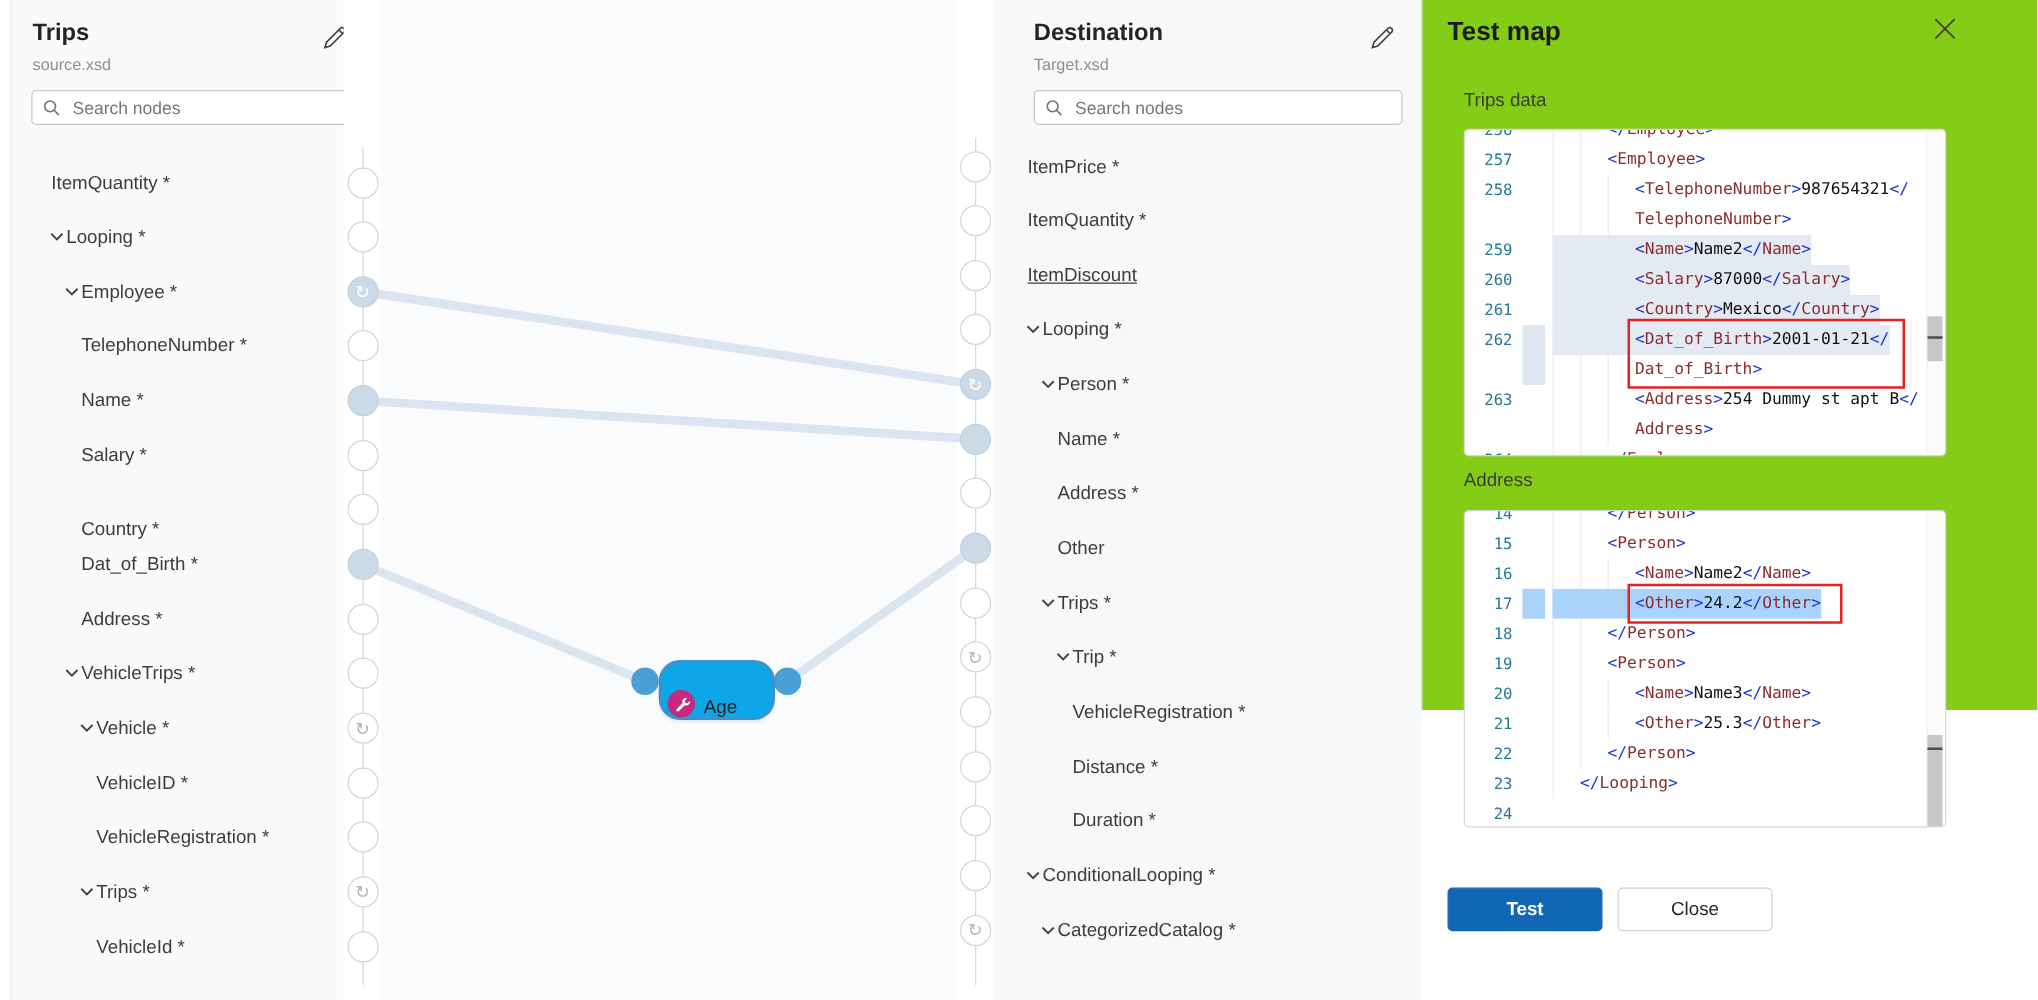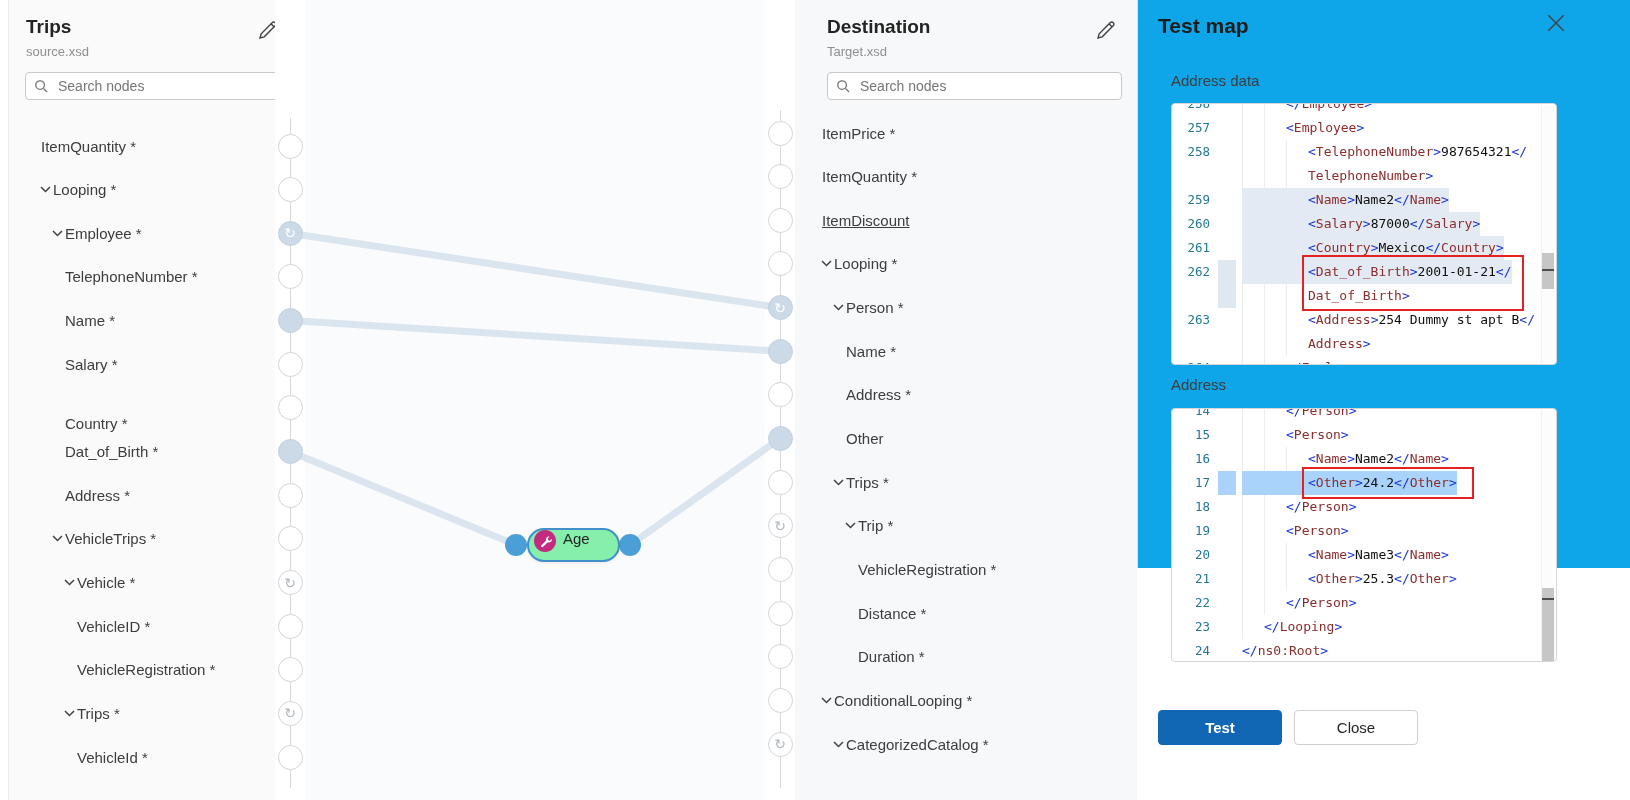--- a/index.html
+++ b/index.html
@@ -4,42 +4,42 @@
 <style>
   html,body{margin:0;padding:0;background:#fff;font-family:"Liberation Sans",sans-serif;}
   #stage{position:relative;width:1630px;height:800px;overflow:hidden;background:#fff;}
 
   
   .src-panel{position:absolute;left:8px;top:0;width:270px;height:800px;background:#fafafa;border-left:1px solid #ececec;}
   .canvas{position:absolute;left:278px;top:0;width:859px;height:800px;background:#f9fbfd;}
   .dest-panel{position:absolute;left:794px;top:0;width:343px;height:800px;background:#f6f8fa;}
   .rail-band{position:absolute;top:0;width:30px;height:800px;background:#ffffff;}
   .rail{position:absolute;width:1px;background:#d8d8d8;}
-  .test-panel{position:absolute;left:1137px;top:0;width:493px;height:568px;background:#0ea5e9;border-left:1px solid #e1e1e1;}
+  .test-panel{position:absolute;left:1137px;top:0;width:493px;height:568px;background:#84cc16;border-left:1px solid #e1e1e1;}
 
   .panel-title{position:absolute;font-size:19px;font-weight:700;color:#242424;}
   .panel-sub{position:absolute;font-size:13px;color:#8f8f8f;}
   .edit-btn{position:absolute;width:24px;height:24px;cursor:pointer;}
   .searchbox{position:absolute;height:28px;background:#fff;border:1px solid #c9c9c9;border-radius:4px;display:flex;align-items:center;padding:0 8px;box-sizing:border-box;}
   .searchbox input{border:none;outline:none;flex:1;font-size:14px;color:#15803d;background:transparent;margin-left:7px;font-family:"Liberation Sans",sans-serif;}
   .searchbox input::placeholder{color:#767676;}
 
   
   .trow{position:absolute;height:22px;display:flex;align-items:center;font-size:15px;color:#3d3d3d;white-space:nowrap;cursor:default;}
   .chev{width:16px;display:inline-flex;align-items:center;justify-content:center;}
 
   
   .handle{position:absolute;width:25px;height:25px;border-radius:50%;background:#fff;border:1px solid #d2d6da;box-sizing:border-box;display:flex;align-items:center;justify-content:center;}
   .handle.filled,.handle.loop-filled{background:#ccdae8;border-color:#c2d1e0;}
   .handle .lg{font-size:14px;line-height:1;}
   .handle.loop-filled .lg{color:#ffffff;}
   .handle.loop-empty .lg{color:#aeb8c2;}
 
   
-  .chip{position:absolute;left:527px;top:528px;width:93px;height:34px;background:#86efac;border:2px solid #4290c9;border-radius:17px;box-sizing:border-box;display:flex;align-items:flex-start;padding-left:5px;box-shadow:0 1px 3px rgba(0,0,0,.08);}
+  .chip{position:absolute;left:527px;top:528px;width:93px;height:48px;background:#0ea5e9;border:2px solid #4290c9;border-radius:17px;box-sizing:border-box;display:flex;align-items:flex-end;padding-left:5px;box-shadow:0 1px 3px rgba(0,0,0,.08);}
   .chip .fn-ic{width:22px;height:22px;border-radius:50%;background:#c32b80;display:flex;align-items:center;justify-content:center;flex:0 0 22px;}
   .chip .fn-label{font-size:15px;color:#242424;margin-left:7px;}
   .chip-handle{position:absolute;width:22px;height:22px;border-radius:50%;background:#4aa0d6;}
 
   
   .tp-title{position:absolute;left:20px;top:14px;font-size:21px;font-weight:700;color:#1b1b1b;}
   .tp-close{position:absolute;left:407px;top:12px;width:24px;height:24px;cursor:pointer;}
   .tp-label{position:absolute;left:33px;font-size:15px;color:#3d3d3d;}
 
   .editor{position:absolute;left:33px;width:386px;background:#fff;border:1px solid #d6d6d6;border-radius:4px;overflow:hidden;box-sizing:border-box;}
@@ -321,21 +321,21 @@
   <div class="chip-handle" style="left:619px;top:534px;"></div>
 
   <div class="test-panel">
     <div class="tp-title">Test map</div>
     <div class="tp-close">
       <svg width="22" height="22" viewBox="0 0 20 20">
           <path d="M3 3l14 14M17 3L3 17" stroke="#424242" stroke-width="1.3"></path>
         </svg>
     </div>
 
-    <div class="tp-label" style="top:72px;">Address data</div>
+    <div class="tp-label" style="top:72px;">Trips data</div>
     <div class="editor" id="ed1" style="top:103px;height:262px;">
       <div class="ed-lines" id="ed1-lines" style="margin-top: -12px;">
           <div class="edrow"><div class="num">256</div><div class="deco"></div><div class="code" style="background-image: linear-gradient(rgb(236, 236, 236), rgb(236, 236, 236)), linear-gradient(rgb(236, 236, 236), rgb(236, 236, 236)); background-position: 6px 0px, 28px 0px; background-size: 1px 100%, 1px 100%; background-repeat: no-repeat;"><span class="lw" style="padding-left: 44px;"><span class="tk-b">&lt;/</span><span class="tk-n">Employee</span><span class="tk-b">&gt;</span></span></div></div>
           <div class="edrow"><div class="num">257</div><div class="deco"></div><div class="code" style="background-image: linear-gradient(rgb(236, 236, 236), rgb(236, 236, 236)), linear-gradient(rgb(236, 236, 236), rgb(236, 236, 236)); background-position: 6px 0px, 28px 0px; background-size: 1px 100%, 1px 100%; background-repeat: no-repeat;"><span class="lw" style="padding-left: 44px;"><span class="tk-b">&lt;</span><span class="tk-n">Employee</span><span class="tk-b">&gt;</span></span></div></div>
           <div class="edrow"><div class="num">258</div><div class="deco"></div><div class="code" style="background-image: linear-gradient(rgb(236, 236, 236), rgb(236, 236, 236)), linear-gradient(rgb(236, 236, 236), rgb(236, 236, 236)), linear-gradient(rgb(236, 236, 236), rgb(236, 236, 236)); background-position: 6px 0px, 28px 0px, 50px 0px; background-size: 1px 100%, 1px 100%, 1px 100%; background-repeat: no-repeat;"><span class="lw" style="padding-left: 66px;"><span class="tk-b">&lt;</span><span class="tk-n">TelephoneNumber</span><span class="tk-b">&gt;</span><span class="tk-x">987654321</span><span class="tk-b">&lt;/</span></span></div></div>
           <div class="edrow"><div class="num"></div><div class="deco"></div><div class="code" style="background-image: linear-gradient(rgb(236, 236, 236), rgb(236, 236, 236)), linear-gradient(rgb(236, 236, 236), rgb(236, 236, 236)), linear-gradient(rgb(236, 236, 236), rgb(236, 236, 236)); background-position: 6px 0px, 28px 0px, 50px 0px; background-size: 1px 100%, 1px 100%, 1px 100%; background-repeat: no-repeat;"><span class="lw" style="padding-left: 66px;"><span class="tk-n">TelephoneNumber</span><span class="tk-b">&gt;</span></span></div></div>
           <div class="edrow"><div class="num">259</div><div class="deco"></div><div class="code" style="background-image: linear-gradient(rgb(236, 236, 236), rgb(236, 236, 236)), linear-gradient(rgb(236, 236, 236), rgb(236, 236, 236)), linear-gradient(rgb(236, 236, 236), rgb(236, 236, 236)); background-position: 6px 0px, 28px 0px, 50px 0px; background-size: 1px 100%, 1px 100%, 1px 100%; background-repeat: no-repeat;"><span class="lw selg" style="padding-left: 66px;"><span class="tk-b">&lt;</span><span class="tk-n">Name</span><span class="tk-b">&gt;</span><span class="tk-x">Name2</span><span class="tk-b">&lt;/</span><span class="tk-n">Name</span><span class="tk-b">&gt;</span></span></div></div>
           <div class="edrow"><div class="num">260</div><div class="deco"></div><div class="code" style="background-image: linear-gradient(rgb(236, 236, 236), rgb(236, 236, 236)), linear-gradient(rgb(236, 236, 236), rgb(236, 236, 236)), linear-gradient(rgb(236, 236, 236), rgb(236, 236, 236)); background-position: 6px 0px, 28px 0px, 50px 0px; background-size: 1px 100%, 1px 100%, 1px 100%; background-repeat: no-repeat;"><span class="lw selg" style="padding-left: 66px;"><span class="tk-b">&lt;</span><span class="tk-n">Salary</span><span class="tk-b">&gt;</span><span class="tk-x">87000</span><span class="tk-b">&lt;/</span><span class="tk-n">Salary</span><span class="tk-b">&gt;</span></span></div></div>
           <div class="edrow"><div class="num">261</div><div class="deco"></div><div class="code" style="background-image: linear-gradient(rgb(236, 236, 236), rgb(236, 236, 236)), linear-gradient(rgb(236, 236, 236), rgb(236, 236, 236)), linear-gradient(rgb(236, 236, 236), rgb(236, 236, 236)); background-position: 6px 0px, 28px 0px, 50px 0px; background-size: 1px 100%, 1px 100%, 1px 100%; background-repeat: no-repeat;"><span class="lw selg" style="padding-left: 66px;"><span class="tk-b">&lt;</span><span class="tk-n">Country</span><span class="tk-b">&gt;</span><span class="tk-x">Mexico</span><span class="tk-b">&lt;/</span><span class="tk-n">Country</span><span class="tk-b">&gt;</span></span></div></div>
           <div class="edrow"><div class="num">262</div><div class="deco dg"></div><div class="code" style="background-image: linear-gradient(rgb(236, 236, 236), rgb(236, 236, 236)), linear-gradient(rgb(236, 236, 236), rgb(236, 236, 236)), linear-gradient(rgb(236, 236, 236), rgb(236, 236, 236)); background-position: 6px 0px, 28px 0px, 50px 0px; background-size: 1px 100%, 1px 100%, 1px 100%; background-repeat: no-repeat;"><span class="lw selg" style="padding-left: 66px;"><span class="tk-b">&lt;</span><span class="tk-n">Dat_of_Birth</span><span class="tk-b">&gt;</span><span class="tk-x">2001-01-21</span><span class="tk-b">&lt;/</span></span></div></div>
@@ -358,21 +358,21 @@
           <div class="edrow"><div class="num">14</div><div class="deco"></div><div class="code" style="background-image: linear-gradient(rgb(236, 236, 236), rgb(236, 236, 236)), linear-gradient(rgb(236, 236, 236), rgb(236, 236, 236)); background-position: 6px 0px, 28px 0px; background-size: 1px 100%, 1px 100%; background-repeat: no-repeat;"><span class="lw" style="padding-left: 44px;"><span class="tk-b">&lt;/</span><span class="tk-n">Person</span><span class="tk-b">&gt;</span></span></div></div>
           <div class="edrow"><div class="num">15</div><div class="deco"></div><div class="code" style="background-image: linear-gradient(rgb(236, 236, 236), rgb(236, 236, 236)), linear-gradient(rgb(236, 236, 236), rgb(236, 236, 236)); background-position: 6px 0px, 28px 0px; background-size: 1px 100%, 1px 100%; background-repeat: no-repeat;"><span class="lw" style="padding-left: 44px;"><span class="tk-b">&lt;</span><span class="tk-n">Person</span><span class="tk-b">&gt;</span></span></div></div>
           <div class="edrow"><div class="num">16</div><div class="deco"></div><div class="code" style="background-image: linear-gradient(rgb(236, 236, 236), rgb(236, 236, 236)), linear-gradient(rgb(236, 236, 236), rgb(236, 236, 236)), linear-gradient(rgb(236, 236, 236), rgb(236, 236, 236)); background-position: 6px 0px, 28px 0px, 50px 0px; background-size: 1px 100%, 1px 100%, 1px 100%; background-repeat: no-repeat;"><span class="lw" style="padding-left: 66px;"><span class="tk-b">&lt;</span><span class="tk-n">Name</span><span class="tk-b">&gt;</span><span class="tk-x">Name2</span><span class="tk-b">&lt;/</span><span class="tk-n">Name</span><span class="tk-b">&gt;</span></span></div></div>
           <div class="edrow"><div class="num">17</div><div class="deco db"></div><div class="code" style="background-image: linear-gradient(rgb(236, 236, 236), rgb(236, 236, 236)), linear-gradient(rgb(236, 236, 236), rgb(236, 236, 236)), linear-gradient(rgb(236, 236, 236), rgb(236, 236, 236)); background-position: 6px 0px, 28px 0px, 50px 0px; background-size: 1px 100%, 1px 100%, 1px 100%; background-repeat: no-repeat;"><span class="lw selb" style="padding-left: 66px;"><span class="tk-b">&lt;</span><span class="tk-n">Other</span><span class="tk-b">&gt;</span><span class="tk-x">24.2</span><span class="tk-b">&lt;/</span><span class="tk-n">Other</span><span class="tk-b">&gt;</span></span></div></div>
           <div class="edrow"><div class="num">18</div><div class="deco"></div><div class="code" style="background-image: linear-gradient(rgb(236, 236, 236), rgb(236, 236, 236)), linear-gradient(rgb(236, 236, 236), rgb(236, 236, 236)); background-position: 6px 0px, 28px 0px; background-size: 1px 100%, 1px 100%; background-repeat: no-repeat;"><span class="lw" style="padding-left: 44px;"><span class="tk-b">&lt;/</span><span class="tk-n">Person</span><span class="tk-b">&gt;</span></span></div></div>
           <div class="edrow"><div class="num">19</div><div class="deco"></div><div class="code" style="background-image: linear-gradient(rgb(236, 236, 236), rgb(236, 236, 236)), linear-gradient(rgb(236, 236, 236), rgb(236, 236, 236)); background-position: 6px 0px, 28px 0px; background-size: 1px 100%, 1px 100%; background-repeat: no-repeat;"><span class="lw" style="padding-left: 44px;"><span class="tk-b">&lt;</span><span class="tk-n">Person</span><span class="tk-b">&gt;</span></span></div></div>
           <div class="edrow"><div class="num">20</div><div class="deco"></div><div class="code" style="background-image: linear-gradient(rgb(236, 236, 236), rgb(236, 236, 236)), linear-gradient(rgb(236, 236, 236), rgb(236, 236, 236)), linear-gradient(rgb(236, 236, 236), rgb(236, 236, 236)); background-position: 6px 0px, 28px 0px, 50px 0px; background-size: 1px 100%, 1px 100%, 1px 100%; background-repeat: no-repeat;"><span class="lw" style="padding-left: 66px;"><span class="tk-b">&lt;</span><span class="tk-n">Name</span><span class="tk-b">&gt;</span><span class="tk-x">Name3</span><span class="tk-b">&lt;/</span><span class="tk-n">Name</span><span class="tk-b">&gt;</span></span></div></div>
           <div class="edrow"><div class="num">21</div><div class="deco"></div><div class="code" style="background-image: linear-gradient(rgb(236, 236, 236), rgb(236, 236, 236)), linear-gradient(rgb(236, 236, 236), rgb(236, 236, 236)), linear-gradient(rgb(236, 236, 236), rgb(236, 236, 236)); background-position: 6px 0px, 28px 0px, 50px 0px; background-size: 1px 100%, 1px 100%, 1px 100%; background-repeat: no-repeat;"><span class="lw" style="padding-left: 66px;"><span class="tk-b">&lt;</span><span class="tk-n">Other</span><span class="tk-b">&gt;</span><span class="tk-x">25.3</span><span class="tk-b">&lt;/</span><span class="tk-n">Other</span><span class="tk-b">&gt;</span></span></div></div>
           <div class="edrow"><div class="num">22</div><div class="deco"></div><div class="code" style="background-image: linear-gradient(rgb(236, 236, 236), rgb(236, 236, 236)), linear-gradient(rgb(236, 236, 236), rgb(236, 236, 236)); background-position: 6px 0px, 28px 0px; background-size: 1px 100%, 1px 100%; background-repeat: no-repeat;"><span class="lw" style="padding-left: 44px;"><span class="tk-b">&lt;/</span><span class="tk-n">Person</span><span class="tk-b">&gt;</span></span></div></div>
           <div class="edrow"><div class="num">23</div><div class="deco"></div><div class="code" style="background-image: linear-gradient(rgb(236, 236, 236), rgb(236, 236, 236)); background-position: 6px 0px; background-size: 1px 100%; background-repeat: no-repeat;"><span class="lw" style="padding-left: 22px;"><span class="tk-b">&lt;/</span><span class="tk-n">Looping</span><span class="tk-b">&gt;</span></span></div></div>
-          <div class="edrow"><div class="num">24</div><div class="deco"></div><div class="code"><span class="lw" style="padding-left: 0px;"><span class="tk-b">&lt;/</span><span class="tk-n">ns0:Root</span><span class="tk-b">&gt;</span></span></div></div>
+          <div class="edrow"><div class="num">24</div><div class="deco"></div></div>
         </div>
       <div class="redbox" style="left:130px;top:58px;width:168px;height:28px;"></div>
       <div class="sb-track">
         <div class="sb-thumb" style="top:178px;height:74px;">
           <div class="sb-mark" style="top:10px;"></div>
         </div>
       </div>
     </div>
 
     <div class="btn btn-primary">Test</div>

